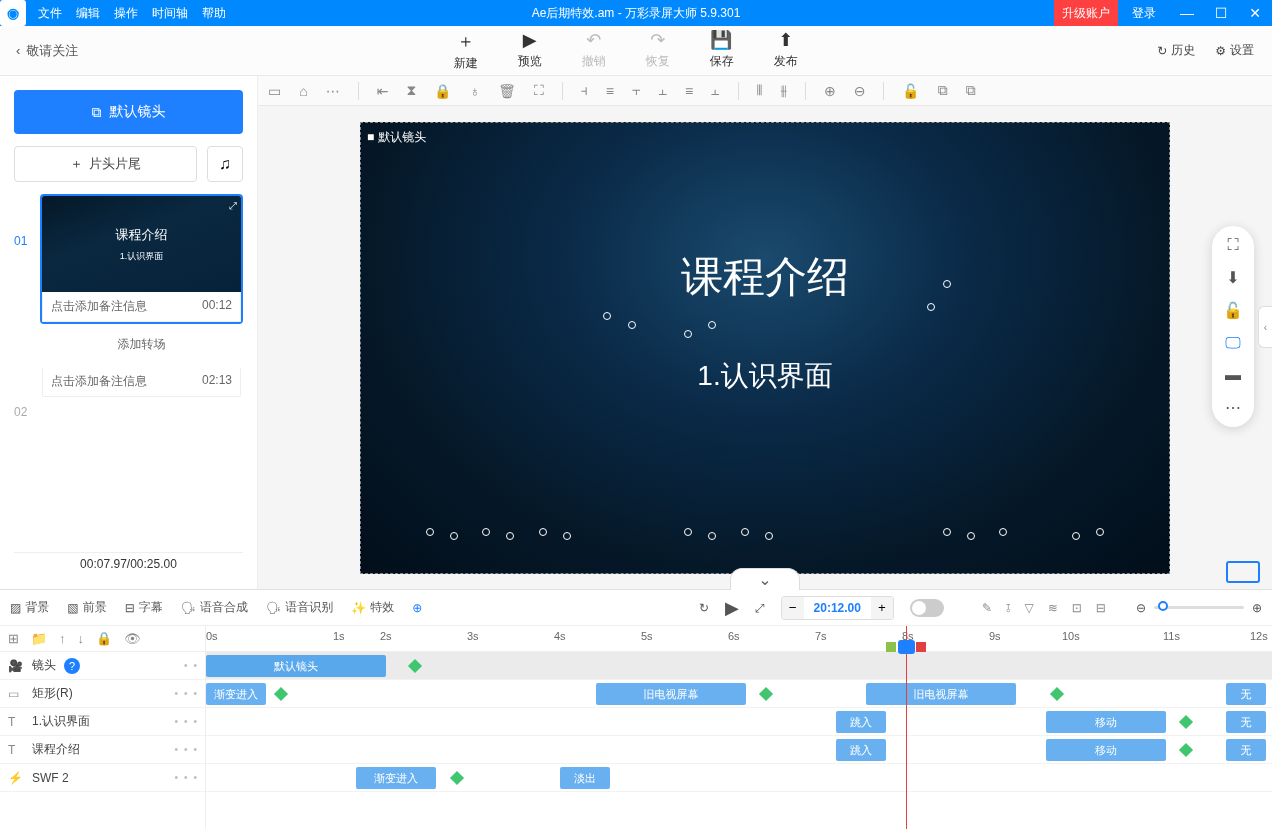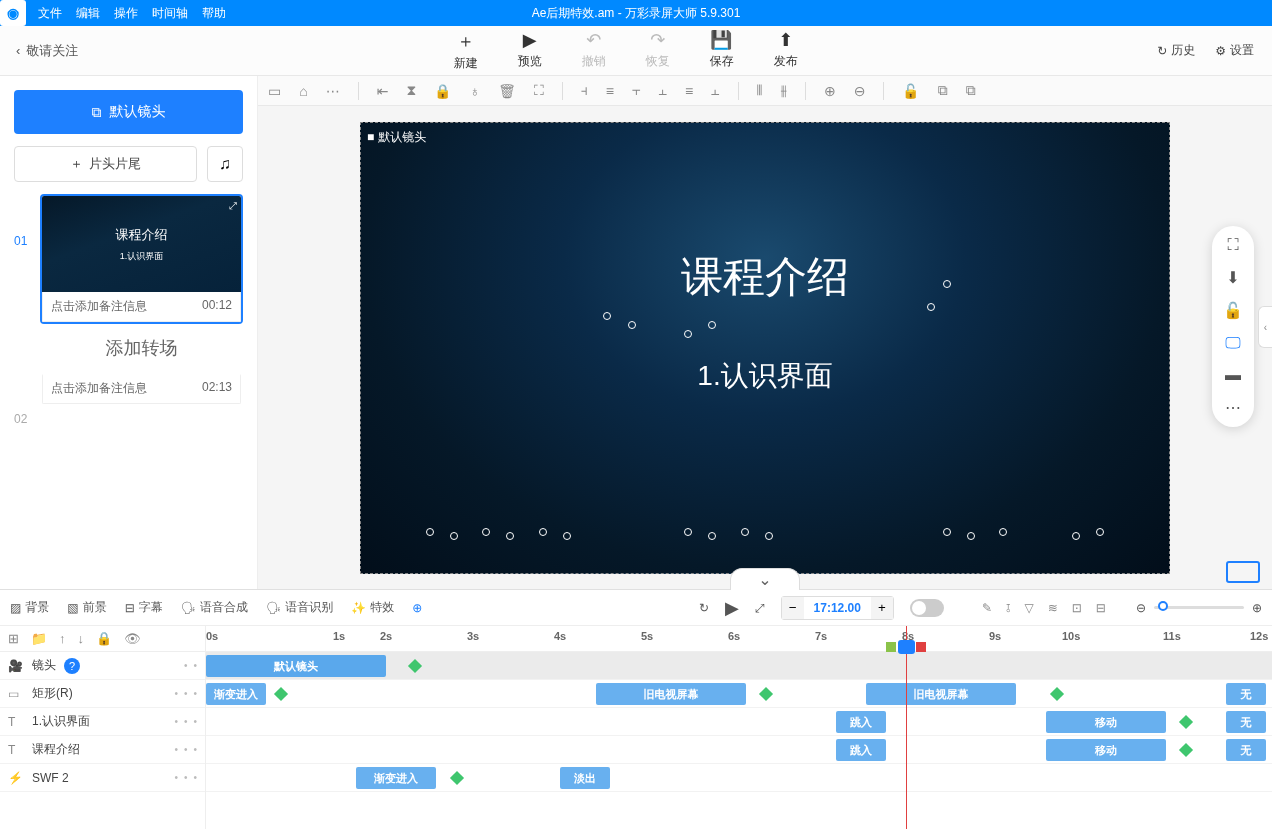--- a/index.html
+++ b/index.html
@@ -33,21 +33,21 @@
 .clip-row { display: flex; align-items: flex-start; gap: 8px; }
 .clip-idx { width: 18px; font-size: 12px; color: #1e80ff; padding-top: 40px; }
 .clip-idx.gray { color: #aaa; }
 .clip { flex: 1; border: 2px solid transparent; border-radius: 4px; overflow: hidden; }
 .clip.active { border-color: #1e80ff; }
 .clip-thumb { height: 96px; background: linear-gradient(160deg, #051828, #0a2840 40%, #06223a); display: flex; flex-direction: column; align-items: center; justify-content: center; color: #fff; position: relative; }
 .clip-thumb .t1 { font-size: 13px; }
 .clip-thumb .t2 { font-size: 9px; margin-top: 6px; }
 .clip-thumb .corner { position: absolute; top: 4px; right: 4px; font-size: 10px; }
 .clip-meta { display: flex; justify-content: space-between; padding: 6px 8px; font-size: 12px; color: #666; background: #fff; border: 1px solid #eee; border-top: none; }
-.add-trans { text-align: center; font-size: 18px; color: #666; padding: 4px 0 4px 26px; }
+.add-trans { text-align: center; font-size: 12px; color: #666; padding: 4px 0 4px 26px; }
 .time-display { text-align: center; font-size: 12px; color: #333; padding: 4px 0; border-top: 1px solid #eee; margin-top: auto; }
 
 .canvas-area { flex: 1; display: flex; flex-direction: column; position: relative; background: #f0f0f0; }
 .canvas-toolbar { height: 30px; background: #fafafa; border-bottom: 1px solid #e8e8e8; display: flex; align-items: center; padding: 0 10px; gap: 18px; color: #888; font-size: 14px; }
 .canvas-toolbar .sep { width: 1px; height: 18px; background: #ddd; }
 .canvas-body { flex: 1; position: relative; display: flex; align-items: center; justify-content: center; background: #f5f5f5; }
 .canvas { width: 810px; height: 452px; background: radial-gradient(ellipse at 50% 30%, #1a4a6e 0%, #0a2a48 35%, #051828 70%, #020e1a 100%); position: relative; color: #fff; border: 1px dashed #888; }
 .canvas .label-tl { position: absolute; top: 6px; left: 6px; font-size: 12px; display: flex; align-items: center; gap: 4px; }
 .canvas .title-main { position: absolute; top: 28%; left: 50%; transform: translateX(-50%); font-size: 42px; }
 .canvas .title-sub { position: absolute; top: 52%; left: 50%; transform: translateX(-50%); font-size: 28px; }
@@ -73,21 +73,21 @@
 .zoom-thumb { position: absolute; width: 10px; height: 10px; background: #fff; border: 2px solid #1e80ff; border-radius: 50%; top: -5px; left: 4px; }
 
 .timeline { flex: 1; display: flex; overflow: hidden; }
 .track-labels { width: 206px; border-right: 1px solid #eee; display: flex; flex-direction: column; }
 .track-head { height: 26px; display: flex; align-items: center; padding: 0 8px; gap: 12px; border-bottom: 1px solid #eee; color: #888; font-size: 13px; }
 .track-row { height: 28px; display: flex; align-items: center; padding: 0 8px; border-bottom: 1px solid #f2f2f2; font-size: 12px; color: #444; gap: 8px; }
 .track-row .ico { width: 16px; color: #888; }
 .track-row .dots { margin-left: auto; display: flex; gap: 6px; color: #bbb; font-size: 10px; }
 .track-row .help { width: 16px; height: 16px; background: #1e80ff; color: #fff; border-radius: 50%; font-size: 11px; display: flex; align-items: center; justify-content: center; }
 
-.tracks { flex: 1; position: relative; overflow: hidden; font-weight: bold; }
+.tracks { flex: 1; position: relative; overflow: hidden; }
 .ruler { height: 26px; border-bottom: 1px solid #eee; position: relative; font-size: 11px; color: #666; }
 .ruler .tick { position: absolute; top: 4px; }
 .lane { height: 28px; border-bottom: 1px solid #f2f2f2; position: relative; }
 .lane.gray { background: #ebebeb; }
 .seg { position: absolute; top: 3px; height: 22px; background: #5aa8ec; color: #fff; font-size: 11px; display: flex; align-items: center; justify-content: center; border-radius: 2px; }
 .seg.light { background: #68b0ef; }
 .diamond { position: absolute; top: 9px; width: 10px; height: 10px; background: #3fc66e; transform: rotate(45deg); }
 .playhead { position: absolute; top: 0; bottom: 0; width: 1px; background: #e04040; left: 700px; z-index: 5; }
 .playhead::before { content: ''; position: absolute; top: 14px; left: -8px; width: 17px; height: 14px; background: #1e80ff; border-radius: 3px; }
 .playhead .flag-r { position: absolute; top: 16px; left: 10px; width: 10px; height: 10px; background: #e04040; }
@@ -99,20 +99,27 @@
 <div class="titlebar">
   <div class="app-icon">◉</div>
   <div class="menus">
     <span>文件</span>
     <span>编辑</span>
     <span>操作</span>
     <span>时间轴</span>
     <span>帮助</span>
   </div>
   <div class="title">Ae后期特效.am - 万彩录屏大师 5.9.301</div>
+  <div class="right">
+    <div class="upgrade">升级账户</div>
+    <div class="login">登录</div>
+    <div class="winbtn">—</div>
+    <div class="winbtn">☐</div>
+    <div class="winbtn">✕</div>
+  </div>
 </div>
 
 <div class="topbar">
   <div class="back">
     <span>‹</span>
     <span>敬请关注</span>
   </div>
   <div class="center-actions">
     <div class="action">
         <span class="ico">＋</span>
@@ -185,20 +192,21 @@
       <div class="clip-row">
         <div class="clip-idx gray">02</div>
         <div class="clip">
           <div class="clip-meta">
             <span>点击添加备注信息</span>
             <span>02:13</span>
           </div>
         </div>
       </div>
     </div>
+    <div class="time-display">00:07.97/00:25.00</div>
   </div>
 
   <div class="canvas-area">
     <div class="canvas-toolbar">
       <span>▭</span>
       <span>⌂</span>
       <span>⋯</span>
       <div class="sep"></div>
       <span>⇤</span>
       <span>⧗</span>
@@ -298,21 +306,21 @@
         <span>特效</span>
       </div>
     <span style="color:#1e80ff">⊕</span>
     <div class="spacer"></div>
     <div class="play-controls">
       <span>↻</span>
       <span style="font-size:18px">▶</span>
       <span>⤢</span>
       <div class="time-box">
         <button>−</button>
-        <span class="val">17:12.00</span>
+        <span class="val">20:12.00</span>
         <button>+</button>
       </div>
       <div class="toggle"></div>
     </div>
     <div style="display:flex;gap:14px;margin-left:20px;color:#888">
       <span>✎</span>
       <span>⫱</span>
       <span>▽</span>
       <span>≋</span>
       <span>⊡</span>

